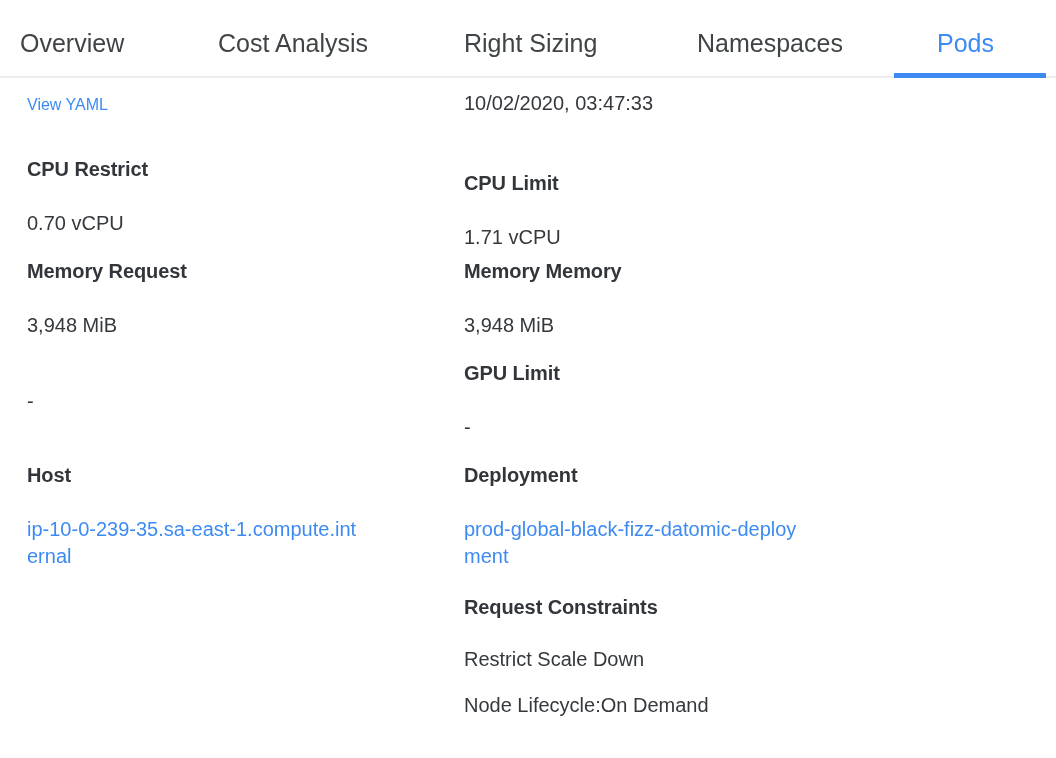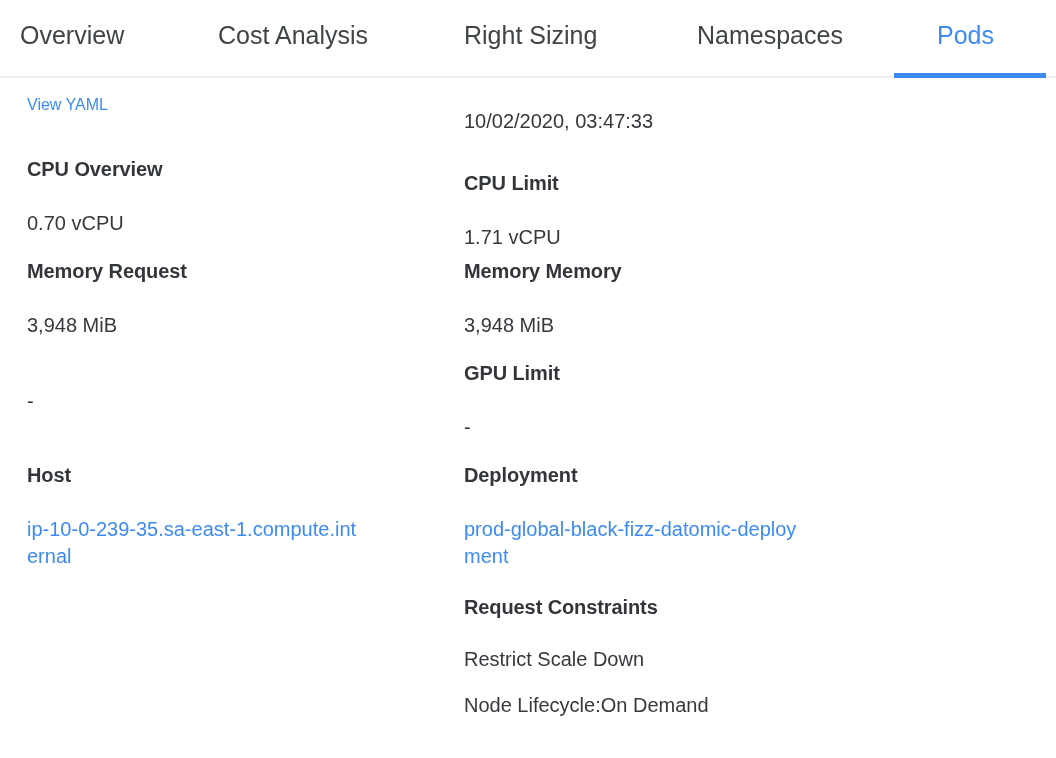--- a/index.html
+++ b/index.html
@@ -35,21 +35,21 @@
     bottom: 0;
     height: 2px;
     background: #eceded;
   }
   .tab {
     position: absolute;
     top: 0;
     height: 78px;
     display: flex;
     align-items: flex-start;
-    padding-top: 20px;
+    padding-top: 28px;
     font-size: 25px;
     line-height: 30px;
     font-weight: 400;
     color: #3f4447;
     letter-spacing: 0px;
     white-space: nowrap;
     cursor: pointer;
     background: none;
     border: none;
     font-family: inherit;
@@ -153,21 +153,21 @@
   <div class="detail-body">
     <div class="columns">
 
       <div class="column column-left">
 
         <div class="block" style="top:18px;">
           <a class="link-text">View YAML</a>
         </div>
 
         <div class="block" style="top:78px;">
-          <div class="field-label">CPU Overview</div>
+          <div class="field-label">CPU Restrict</div>
           <div class="field-value">0.70 vCPU</div>
         </div>
 
         <div class="block" style="top:180px;">
           <div class="field-label">Memory Request</div>
           <div class="field-value">3,948 MiB</div>
         </div>
 
         <div class="block" style="top:282px;">
           <div class="field-value">-</div>
@@ -177,21 +177,21 @@
           <div class="field-label">Host</div>
           <div class="field-value">
             <a class="link-text">ip-10-0-239-35.sa-east-1.compute.internal</a>
           </div>
         </div>
 
       </div>
 
       <div class="column column-right">
 
-        <div class="block" style="top:30px;">
+        <div class="block" style="top:12px;">
           <div class="plain-line">10/02/2020, 03:47:33</div>
         </div>
 
         <div class="block" style="top:92px;">
           <div class="field-label">CPU Limit</div>
           <div class="field-value">1.71 vCPU</div>
         </div>
 
         <div class="block" style="top:180px;">
           <div class="field-label">Memory Memory</div>

